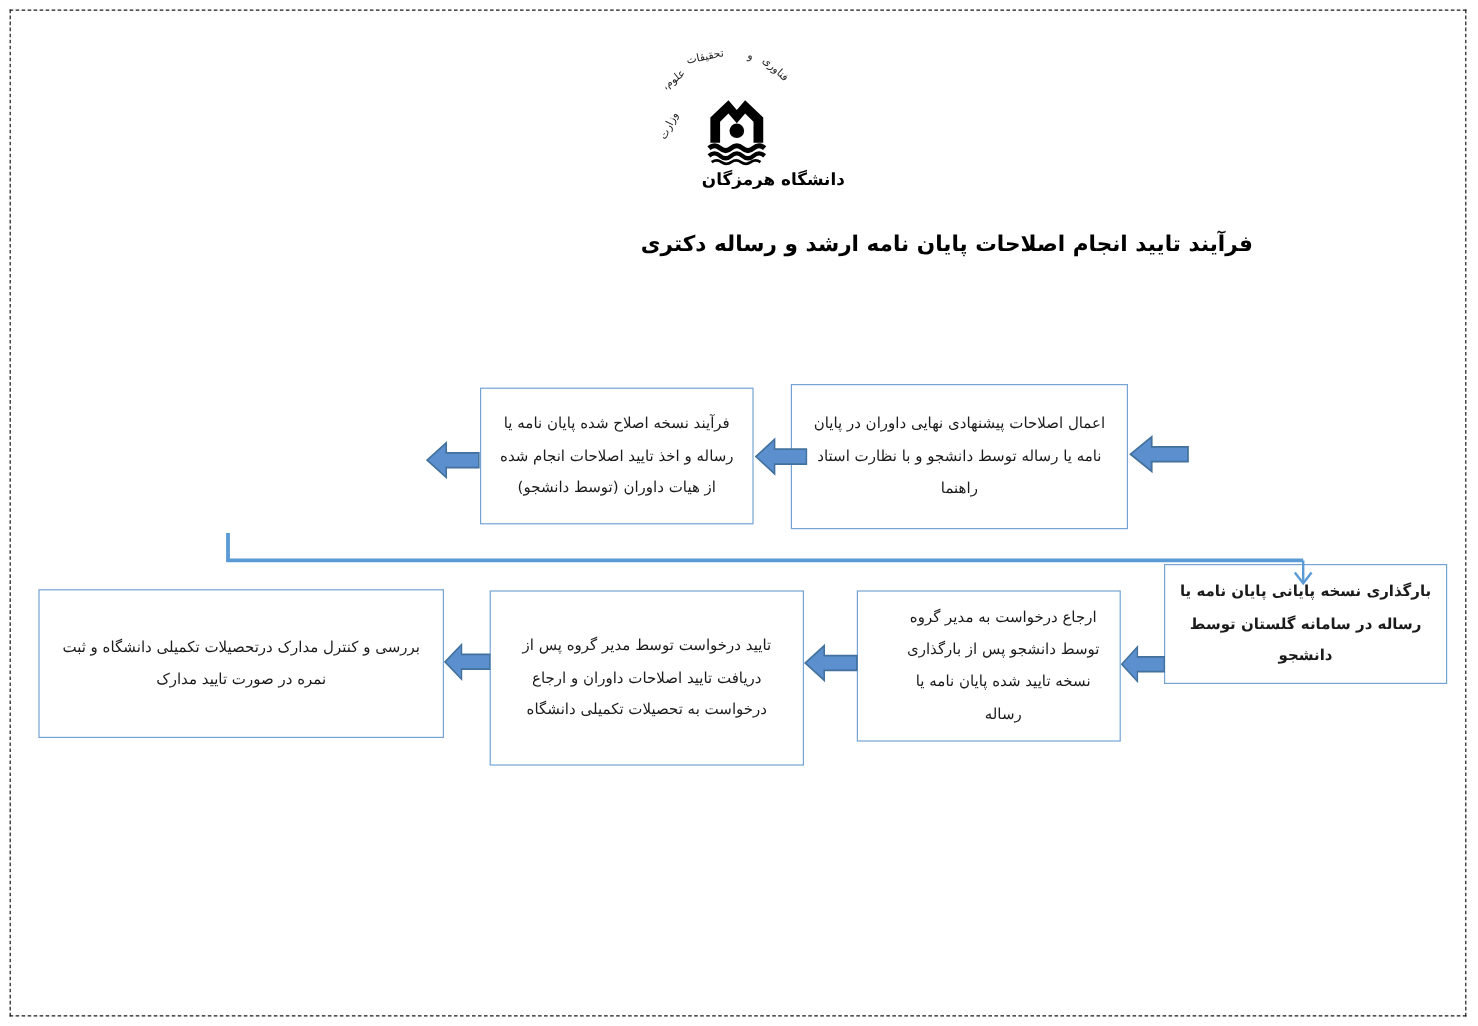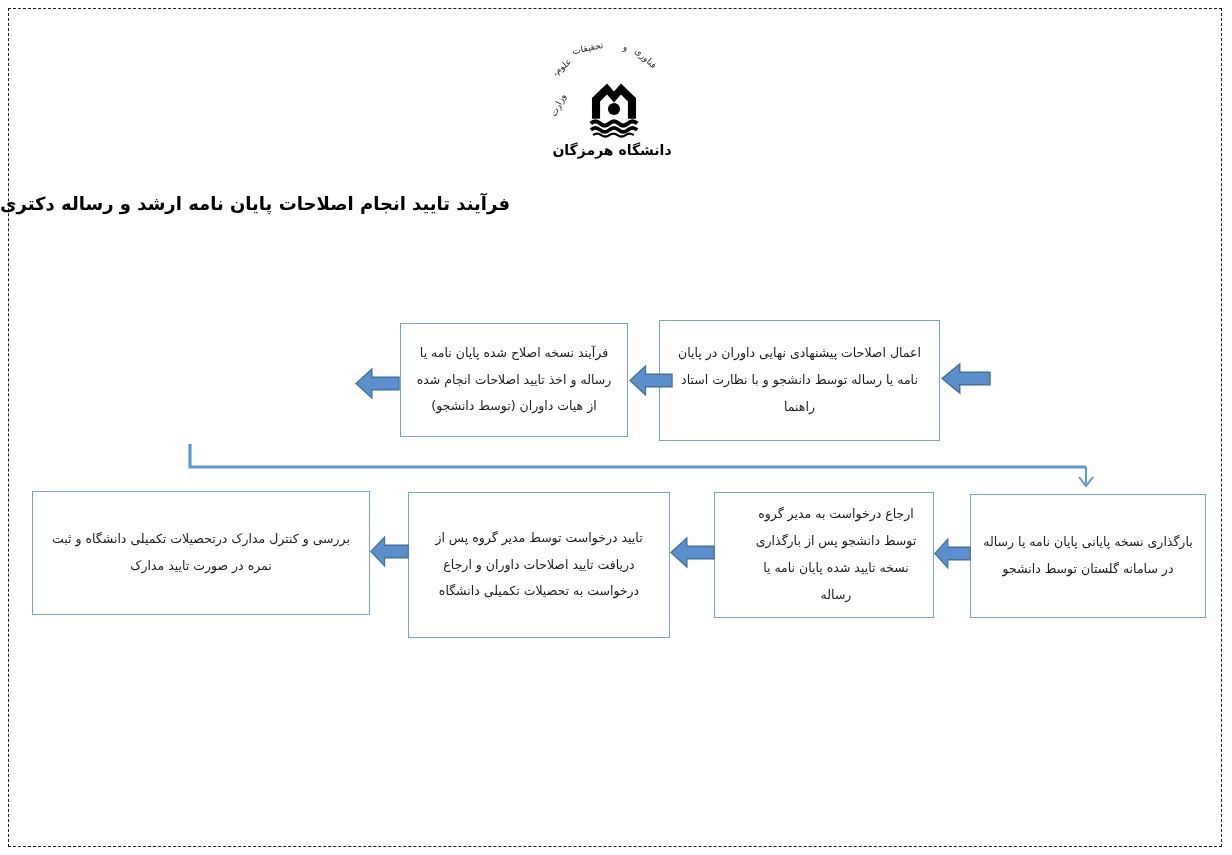--- a/index.html
+++ b/index.html
@@ -17,42 +17,42 @@
     position:absolute; font-size:9px; color:#222; white-space:nowrap;
     direction:rtl; transform-origin:center;
   }
   .arc.w0 { left:26px;  top:62px; transform:rotate(-64deg); }
   .arc.w1 { left:31px;  top:24px; transform:rotate(-38deg); }
   .arc.w2 { left:52px;  top:5px;  transform:rotate(-12deg); }
   .arc.w3 { left:103px; top:4px;  transform:rotate(6deg);  }
   .arc.w4 { left:113px; top:15px; transform:rotate(42deg); }
   .emblem { position:absolute; left:65px; top:38px; width:58px; height:66px; }
   .uni-name {
-    position:absolute; left:0; top:104px; width:184px; text-align:center;
+    position:absolute; left:0; top:104px; width:184px; text-align:right;
     font-size:14px; font-weight:bold; color:#000; direction:rtl;
   }
   
   .title {
-    position:absolute; left:0; top:193px; width:1044px; text-align:left;
+    position:absolute; left:0; top:193px; width:1044px; text-align:right;
     font-size:18px; font-weight:bold; color:var(--title, #000); direction:rtl;
     letter-spacing:0.2px;
   }
   
   .box {
     position:absolute; box-sizing:border-box; background:#fff;
     border:1.6px solid var(--box_border, #74a3d4);
     display:flex; align-items:center; justify-content:center;
     text-align:center; direction:rtl; color:var(--text, #1b1b1b);
     font-size:12.5px; line-height:2.15; padding:4px 12px;
   }
   .s1 { left:991px; top:318px; width:220px; height:126px; }
   .s2 { left:659px; top:320px; width:281px; height:121px; }
   .s3 { left:400px; top:323px; width:228px; height:114px; }
   .s4 { left:32px;  top:318px; width:323px; height:127px; }
-  .s5 { left:970px; top:494px; width:236px; height:124px; }
+  .s5 { left:970px; top:470px; width:236px; height:100px;font-weight:bold; }
   .s6 { left:714px; top:492px; width:220px; height:126px;padding-left:36px; }
   .s7 { left:408px; top:492px; width:262px; height:146px; }
   .s8 { left:32px;  top:491px; width:338px; height:124px; }
   
   .block-arrow { position:absolute; z-index:3; }
   .block-arrow path {
     fill:var(--arrow_fill, #5b8fce);
     stroke:var(--arrow_stroke, #41719c);
     stroke-width:1.4;
   }

